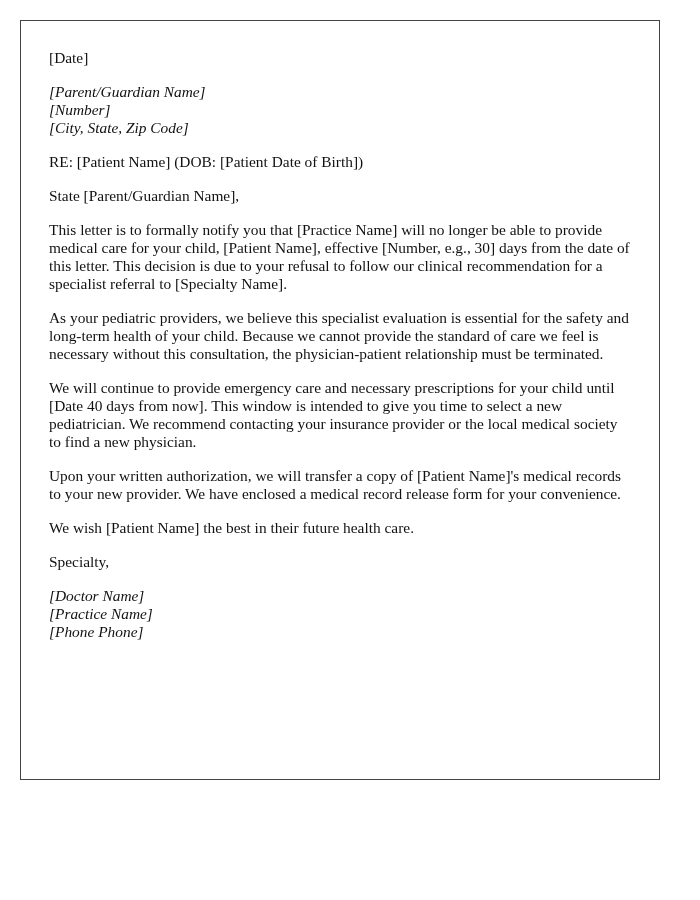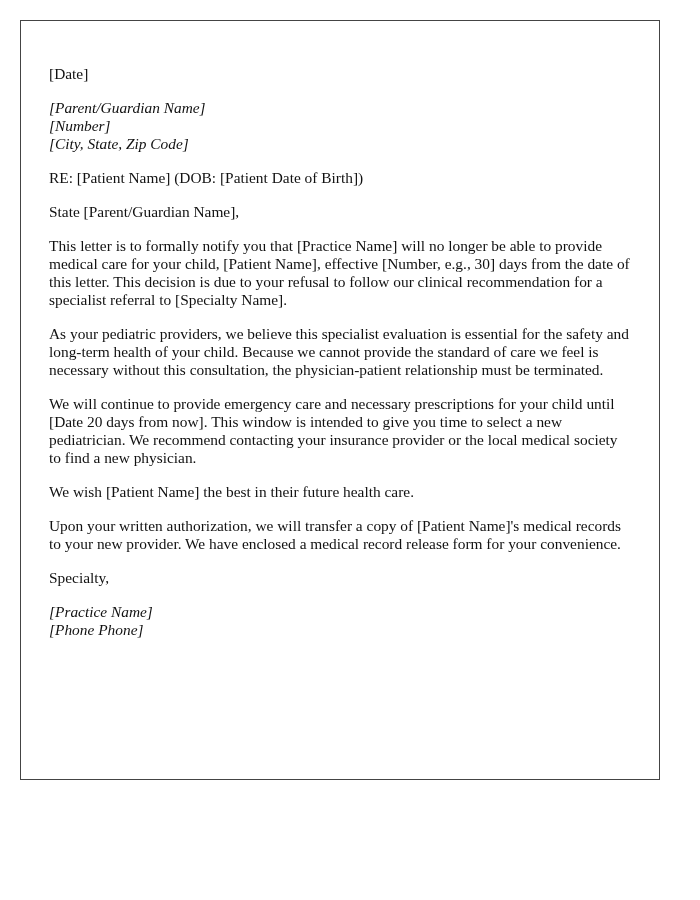--- a/index.html
+++ b/index.html
@@ -20,21 +20,21 @@
       top: 20px;
       width: 640px;
       height: 760px;
       border: 1px solid #444444;
       box-sizing: border-box;
       padding: 28px 28px 0 28px;
       font-size: 15.4px;
       line-height: 18px;
     }
     .block {
-      margin: 16px 0 16px 0;
+      margin: 0 0 16px 0;
     }
     .line {
       display: block;
       font-style: italic;
     }
   </style>
 </head>
 <body>
 
 <div class="letter">
@@ -46,24 +46,25 @@
     <span class="line">[Number]</span>
     <span class="line">[City, State, Zip Code]</span>
   </div>
 
   <p class="block">RE: [Patient Name] (DOB: [Patient Date of Birth])</p>
 
   <p class="block">State [Parent/Guardian Name],</p>
 
   <p class="block">This letter is to formally notify you that [Practice Name] will no longer be able to provide medical care for your child, [Patient Name], effective [Number, e.g., 30] days from the date of this letter. This decision is due to your refusal to follow our clinical recommendation for a specialist referral to [Specialty Name].</p>
   <p class="block">As your pediatric providers, we believe this specialist evaluation is essential for the safety and long-term health of your child. Because we cannot provide the standard of care we feel is necessary without this consultation, the physician-patient relationship must be terminated.</p>
-  <p class="block">We will continue to provide emergency care and necessary prescriptions for your child until [Date 20 days from now]. This window is intended to give you time to select a new pediatrician. We recommend contacting your insurance provider or the local medical society to find a new physician.</p>
+  <p class="block">We will continue to provide emergency care and necessary prescriptions for your child until [Date 40 days from now]. This window is intended to give you time to select a new pediatrician. We recommend contacting your insurance provider or the local medical society to find a new physician.</p>
+  <p class="block">Upon your written authorization, we will transfer a copy of [Patient Name]'s medical records to your new provider. We have enclosed a medical record release form for your convenience.</p>
   <p class="block">We wish [Patient Name] the best in their future health care.</p>
-  <p class="block">Upon your written authorization, we will transfer a copy of [Patient Name]'s medical records to your new provider. We have enclosed a medical record release form for your convenience.</p>
 
   <p class="block">Specialty,</p>
 
   <div class="block">
+    <span class="line">[Doctor Name]</span>
     <span class="line">[Practice Name]</span>
     <span class="line">[Phone Phone]</span>
   </div>
 
 </div>
 
 </body></html>

